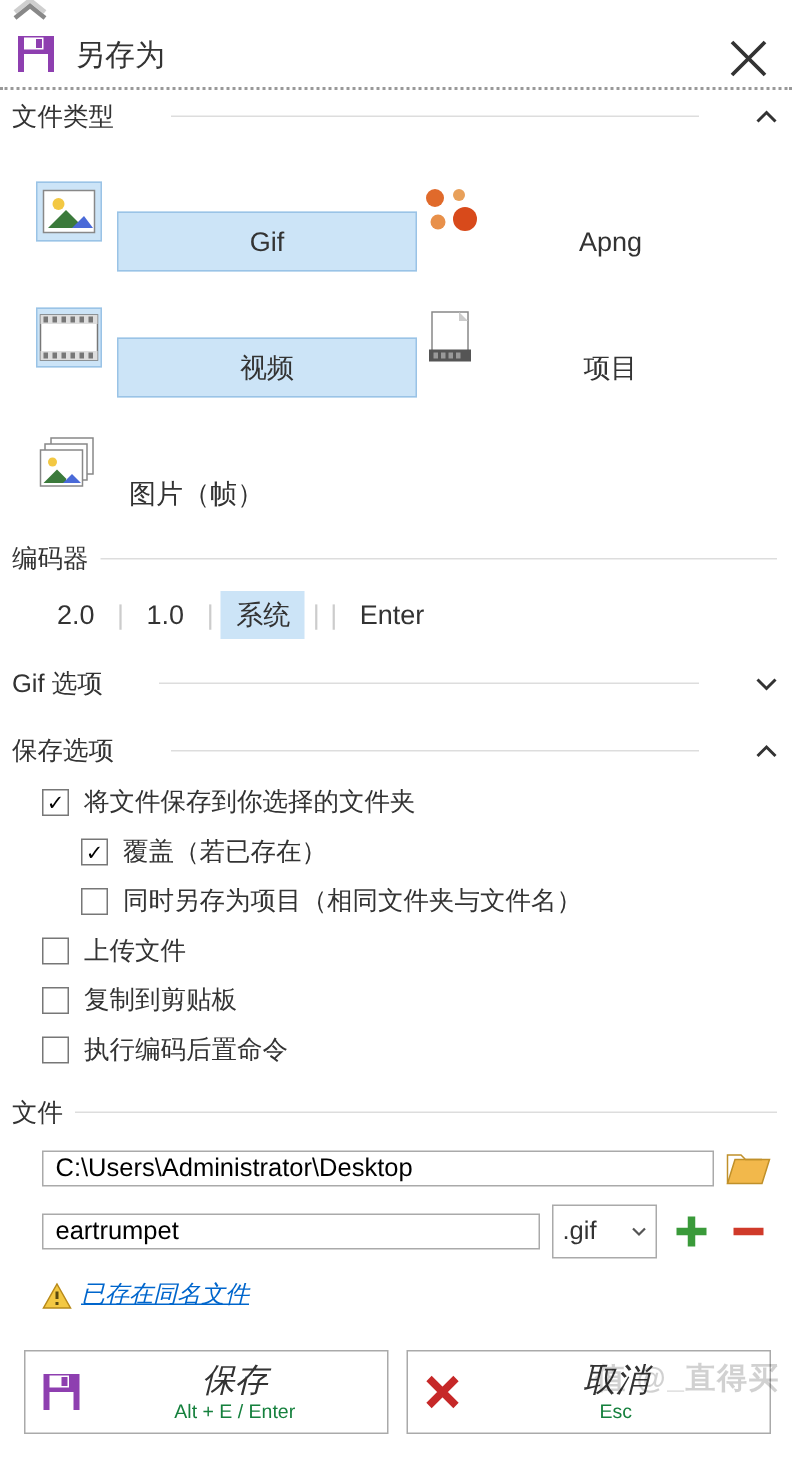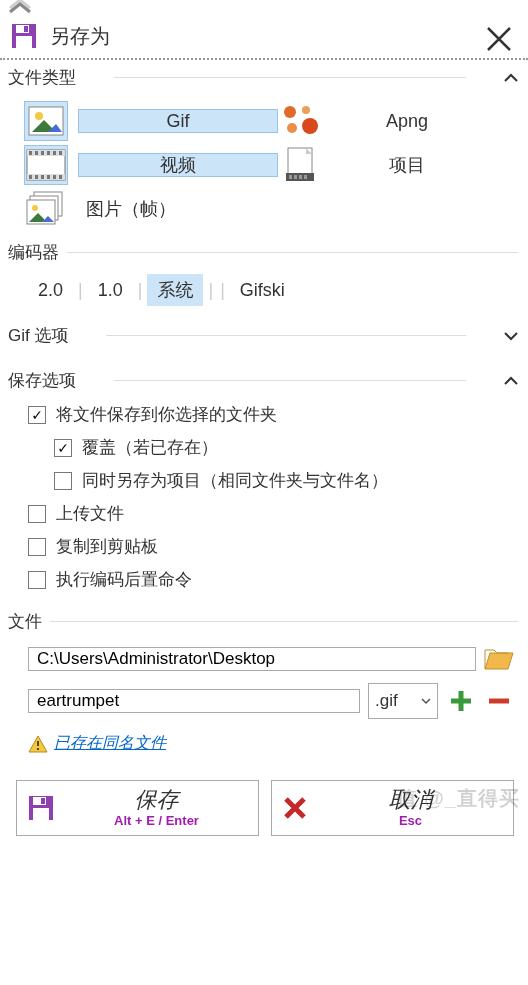--- a/index.html
+++ b/index.html
@@ -54,24 +54,25 @@
   display: grid;
   grid-template-columns: 54px 200px 54px 150px;
   row-gap: 4px;
   align-items: center;
 }
 .ft-icon {
   width: 44px; height: 40px;
   display: flex; align-items: center; justify-content: center;
 }
 .ft-label {
-  height: 24px;
+  height: 40px;
   display: flex; align-items: center; justify-content: center;
   font-size: 18px;
   cursor: pointer;
+  margin-top: 40px;
 }
 .ft-active {
   background: #CCE4F7;
   border: 1px solid #9AC3E6;
 }
 .encoder-hdr {
   padding: 10px 10px 6px 8px;
   font-size: 17px;
   display: flex; align-items: center;
 }
@@ -162,21 +163,21 @@
   gap: 10px;
   padding: 0 10px;
   cursor: pointer;
 }
 .big-btn .col {
   flex: 1;
   display: flex; flex-direction: column; align-items: center;
   line-height: 1.2;
 }
 .big-btn .main { font-size: 22px; font-style: italic; }
-.big-btn .shortcut { font-size: 13px; color: #a21caf; font-weight: bold; }
+.big-btn .shortcut { font-size: 13px; color: #15803d; }
 svg { display: block; }
 .watermark {
   position: absolute;
   right: 8px; bottom: 30px;
   font-size: 20px;
   color: rgba(0,0,0,0.18);
   font-weight: bold;
   letter-spacing: 1px;
   pointer-events: none;
 }
@@ -294,21 +295,21 @@
   <span class="line"></span>
 </div>
 <div class="encoder-row">
   <span class="enc-item">2.0</span>
   <span class="enc-sep">|</span>
   <span class="enc-item">1.0</span>
   <span class="enc-sep">|</span>
   <span class="enc-item enc-active">系统</span>
   <span class="enc-sep">|</span>
   <span class="enc-sep">|</span>
-  <span class="enc-item">Gifski</span>
+  <span class="enc-item">Enter</span>
 </div>
 
 <div class="section-hdr">
   <span class="label">Gif 选项</span>
   <span class="line"></span>
   <span class="caret">
     <svg width="14" height="10" viewBox="0 0 14 10">
           <path d="M1 2 L7 8 L13 2" stroke="#333" stroke-width="2" fill="none"></path>
         </svg>
   </span>

